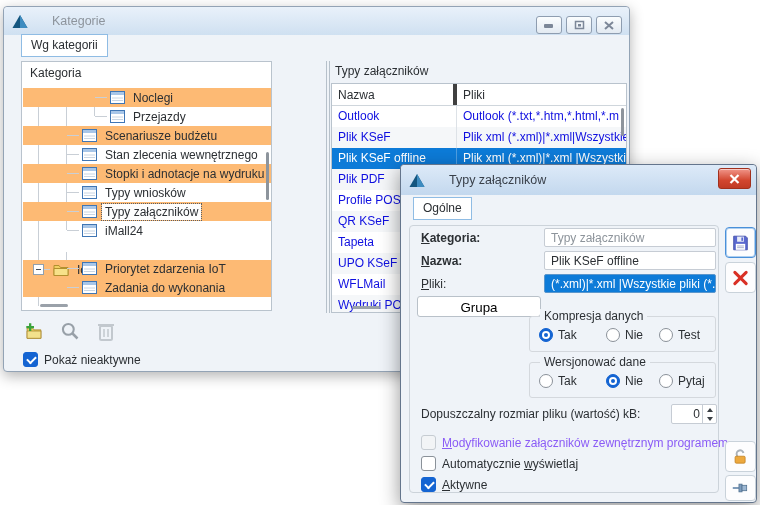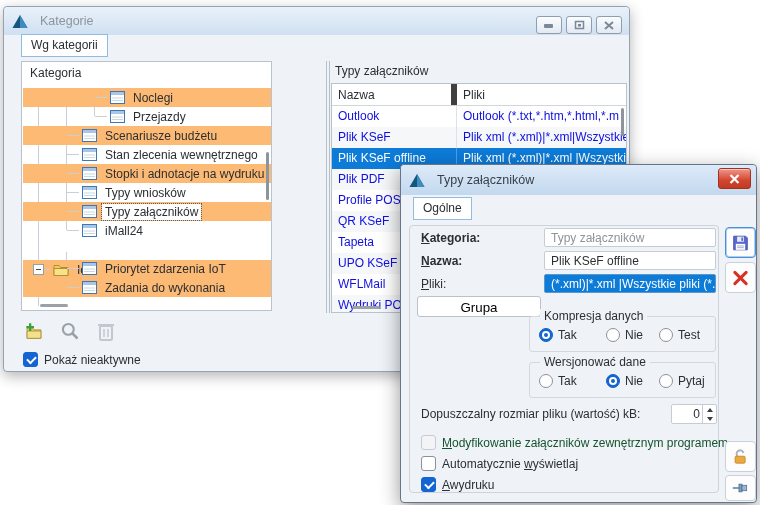--- a/index.html
+++ b/index.html
@@ -8,21 +8,21 @@
          font-family:"Liberation Sans","DejaVu Sans",sans-serif;font-size:12px;color:#2b2f33;}
 
   
   .window{position:absolute;border-radius:4px;}
   .win-main{left:3px;top:6px;width:627px;height:366px;background:#eff3f8;
             border:1px solid #93a3b5;box-shadow:0 4px 14px rgba(0,0,0,.30);}
   .win-dialog{left:400px;top:164px;width:357px;height:339px;background:#eff3f8;
             border:1px solid #64758c;box-shadow:0 6px 20px rgba(0,0,0,.42);z-index:5;}
   .titlebar{position:absolute;left:0;top:0;right:0;height:28px;
             background:linear-gradient(#e9f1fa,#cfe0f1);border-radius:4px 4px 0 0;
-            display:flex;align-items:center;padding:0 8px;gap:7px;text-align:center;}
+            display:flex;align-items:center;padding:0 8px;gap:19px;text-align:center;}
   .win-dialog .titlebar{background:linear-gradient(#ddeaf8,#c3d8ee);height:30px;}
   .title-text{font-size:12.5px;color:#8d949c;}
   .win-dialog .title-text{color:#39404a;}
 
   .capbtns{position:absolute;right:7px;top:9px;display:flex;gap:4px;}
   .capbtn{width:26px;height:18px;border:1px solid #8e9db0;border-radius:3px;
           background:linear-gradient(#fbfdfe,#e3eaf2);display:flex;align-items:center;justify-content:center;}
   .dlg-close{position:absolute;right:5px;top:3px;width:33px;height:21px;border-radius:3px;
           background:linear-gradient(#f1968a,#d2462f 60%,#c03a24);border:1px solid #a1301d;
           display:flex;align-items:center;justify-content:center;box-shadow:inset 0 1px 0 rgba(255,255,255,.5);}
@@ -51,21 +51,21 @@
 
   
   .splitter{position:absolute;left:322px;top:54px;width:4px;height:252px;
             border-left:1px solid #b6c0ca;border-right:1px solid #b6c0ca;}
 
   
   .list-title{position:absolute;left:331px;top:57px;color:#2b2f33;}
   .listtable{position:absolute;left:327px;top:76px;width:296px;height:230px;background:#fff;
              border:1px solid #b9c3cd;overflow:hidden;}
   .lheader{display:flex;height:22px;border-bottom:1px solid #cfd6dc;background:#fff;}
-  .lheader .c1{width:125px;padding:4px 6px;border-right:6px solid #404040;}
+  .lheader .c1{width:125px;padding:4px 6px;border-right:4px solid #404040;}
   .lheader .c2{flex:1;padding:4px 6px;}
   .lrow{display:flex;height:21px;color:#0f0fe0;}
   .lrow.striped{background:#f5f7f9;}
   .lrow .c1{width:125px;padding:3px 6px;border-right:1px solid #dde2e7;white-space:nowrap;overflow:hidden;}
   .lrow .c2{flex:1;padding:3px 6px;white-space:nowrap;overflow:hidden;}
   .lrow.selected{background:#0d7bd8;color:#fff;}
   .lrow.selected .c1{border-right-color:#4f9fe2;}
 
   
   .toolbtn{position:absolute;width:32px;height:30px;display:flex;align-items:center;justify-content:center;background:transparent;border:none;}
@@ -96,21 +96,21 @@
   .radio.sel::after{content:"";position:absolute;inset:4px;background:#1464d2;border-radius:50%;}
   .spin{position:absolute;left:270px;top:239px;width:46px;height:20px;background:#fff;border:1px solid #c6ccd4;border-radius:2px;}
   .spin .val{position:absolute;left:0;right:16px;top:2px;text-align:right;}
   .spin .btns{position:absolute;right:0;top:0;bottom:0;width:14px;border-left:1px solid #c6ccd4;display:flex;flex-direction:column;}
   .spin .sb{flex:1;display:flex;align-items:center;justify-content:center;}
   .arr-up{width:0;height:0;border-left:3px solid transparent;border-right:3px solid transparent;border-bottom:4px solid #3a3f44;}
   .arr-dn{width:0;height:0;border-left:3px solid transparent;border-right:3px solid transparent;border-top:4px solid #3a3f44;}
   .sidebtn{position:absolute;left:324px;width:31px;height:31px;background:#fdfdfe;border:1px solid #c9d2da;
            border-radius:4px;display:flex;align-items:center;justify-content:center;}
   .sidebtn.focus{border:1px solid #4a90d9;box-shadow:0 0 0 1px #aecff0 inset;}
-  .dis-label{color:#14532d;}
+  .dis-label{color:#8b5cf6;}
 </style>
 </head>
 <body>
 
 <div class="stage">
 
   <section class="window win-main">
     <header class="titlebar">
       <span class="ticon">
         <svg width="16" height="15" viewBox="0 0 16 15">
@@ -453,21 +453,21 @@
     <div class="cbrow" style="left:20px;top:270px;">
       <span class="cb disabled"></span>
       <span class="dis-label"><span class="ak">M</span><span>odyfikowanie załączników zewnętrznym programem</span></span>
     </div>
     <div class="cbrow" style="left:20px;top:291px;">
       <span class="cb"></span>
       <span><span>Automatycznie </span><span class="ak">w</span><span>yświetlaj</span></span>
     </div>
     <div class="cbrow" style="left:20px;top:312px;">
       <span class="cb checked"></span>
-      <span><span class="ak">A</span><span>wydruku</span></span>
+      <span><span class="ak">A</span><span>ktywne</span></span>
     </div>
 
     <button class="sidebtn focus" style="top:62px;">
       <svg width="20" height="20" viewBox="0 0 20 20">
           <path d="M2 2 h14 l2 2 v14 h-16 z" fill="#5a68cf" stroke="#3c49a6"></path>
           <rect x="6" y="2.5" width="8" height="6" fill="#e8ecf8"></rect>
           <rect x="11" y="3.5" width="2" height="4" fill="#5a68cf"></rect>
           <rect x="4.5" y="11" width="11" height="7" fill="#fff"></rect>
           <line x1="6" y1="13.5" x2="14" y2="13.5" stroke="#9aa2c8"></line>
           <line x1="6" y1="15.5" x2="14" y2="15.5" stroke="#9aa2c8"></line>

